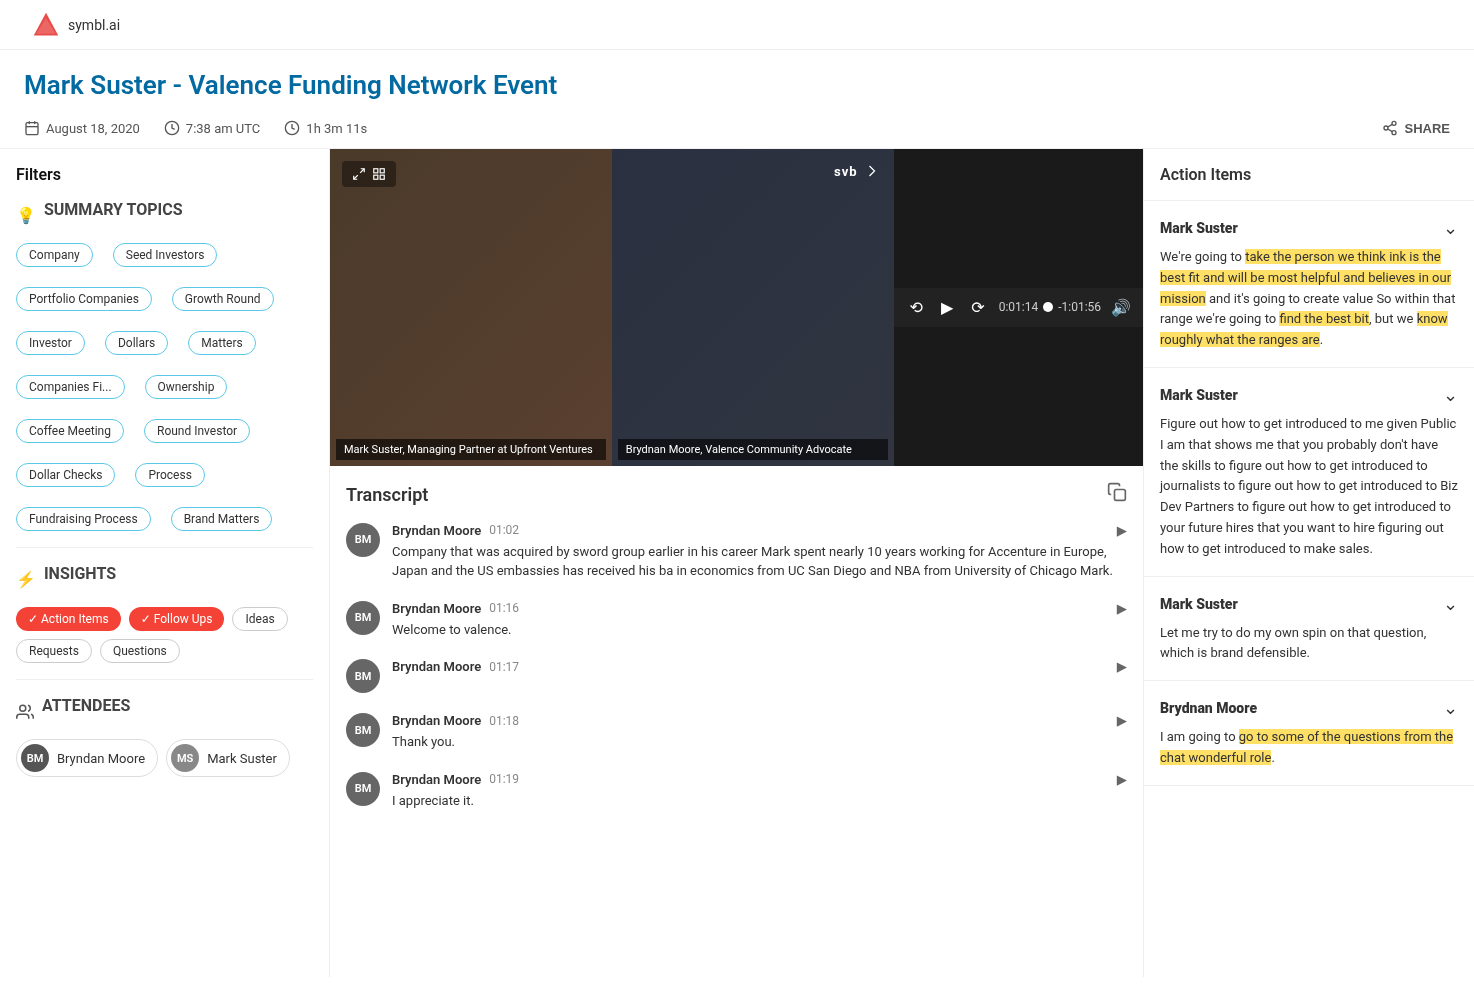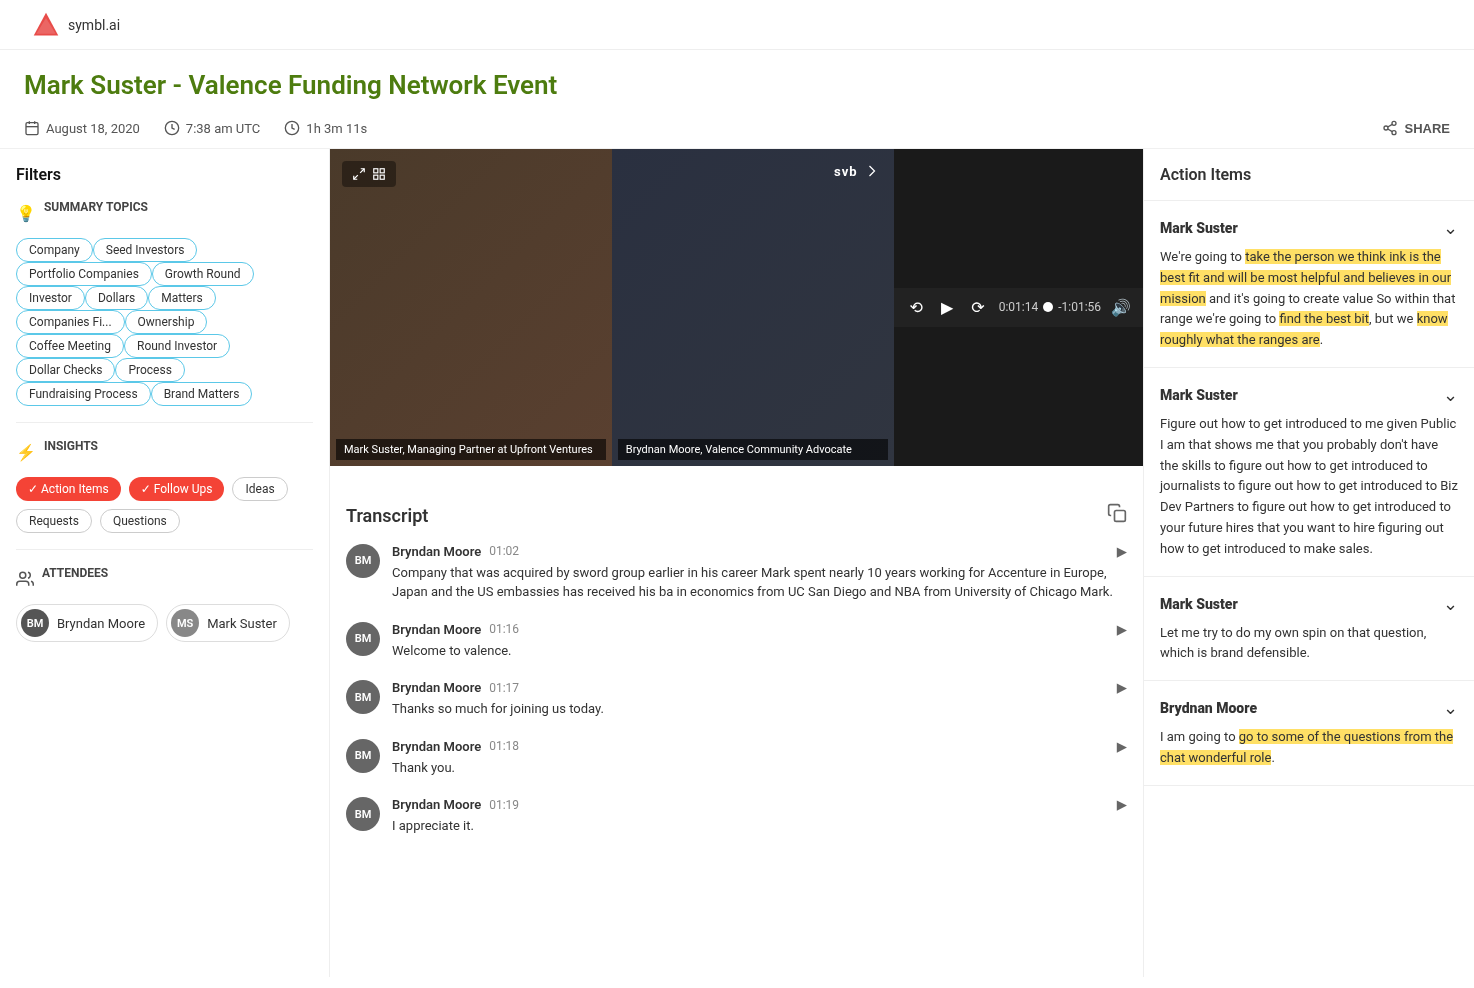--- a/index.html
+++ b/index.html
@@ -13,43 +13,43 @@
     .logo-icon { width: 28px; height: 28px; }
     .search-bar {
       margin-left: auto; display: flex; align-items: center;
       border: 1px solid #ddd; border-radius: 20px; padding: 6px 14px;
       width: 580px; gap: 8px; background: #fff;
     }
     .search-bar input { border: none; outline: none; flex: 1; font-size: 14px; color: #555; }
 
     
     .page-header { padding: 20px 24px 12px; border-bottom: 1px solid #f0f0f0; }
-    .page-title { font-size: 26px; font-weight: 600; color: #4d7c0f; margin-bottom: 10px; }
+    .page-title { font-size: 26px; font-weight: 600; color: #0369a1; margin-bottom: 10px; }
     .meta-row { display: flex; align-items: center; gap: 24px; color: #555; font-size: 13px; margin-top: 20px; }
     .meta-item { display: flex; align-items: center; gap: 6px; }
     .share-btn {
       margin-left: auto; display: flex; align-items: center; gap: 6px;
       font-size: 13px; font-weight: 600; color: #555; cursor: pointer;
       background: none; border: none;
     }
 
     
     .main-layout { display: flex; height: calc(988px - 160px); }
 
     
     .sidebar {
       width: 330px; min-width: 330px; border-right: 1px solid #eee;
       overflow-y: auto; padding: 16px;
     }
-    .sidebar-section-title { font-size: 12px; font-weight: 700; color: #444; margin-bottom: 12px; }
+    .sidebar-section-title { font-size: 16px; font-weight: 700; color: #444; margin-bottom: 12px; }
     .filters-heading { font-size: 16px; font-weight: 600; margin-bottom: 16px; color: #111; }
     .section-header { display: flex; align-items: center; gap: 8px; margin-bottom: 12px; }
     .section-icon { font-size: 16px; }
 
-    .tags-container { display: flex; flex-wrap: wrap; gap: 0; margin-bottom: 16px; }
+    .tags-container { display: flex; flex-wrap: wrap; gap: 20px; margin-bottom: 16px; }
     .tag {
       border: 1.5px solid #5bc8e8; color: #333; border-radius: 16px;
       padding: 4px 12px; font-size: 12px; cursor: pointer; background: #fff;
     }
 
     .insights-section { margin-top: 8px; }
     .insight-tags { display: flex; flex-wrap: wrap; gap: 8px; margin-bottom: 8px; }
     .insight-tag {
       border-radius: 16px; padding: 4px 12px; font-size: 12px; cursor: pointer;
       display: flex; align-items: center; gap: 4px;
@@ -114,21 +114,20 @@
       position: absolute; top: -3px; left: 1%; transform: translateX(-50%);
     }
     .time-display { color: #ccc; font-size: 12px; white-space: nowrap; }
     .vol-btn { color: #fff; background: none; border: none; cursor: pointer; font-size: 16px; }
 
     
     .transcript-section { padding: 16px; }
     .transcript-header {
       display: flex; align-items: center; justify-content: space-between;
       margin-bottom: 16px;
-      margin-top: 21px;
     }
     .transcript-title { font-size: 18px; font-weight: 600; }
     .copy-btn { background: none; border: none; cursor: pointer; color: #666; font-size: 18px; }
 
     .transcript-item { display: flex; gap: 12px; margin-bottom: 20px; align-items: flex-start; }
     .transcript-avatar {
       width: 34px; height: 34px; min-width: 34px; border-radius: 50%;
       background: #666; display: flex; align-items: center; justify-content: center;
       color: #fff; font-size: 11px; font-weight: 600;
     }
@@ -369,21 +368,20 @@
     </div>
   </div>
           <div class="transcript-item">
     <div class="transcript-avatar">BM</div>
     <div class="transcript-body">
       <div class="transcript-meta">
         <span class="transcript-speaker">Bryndan Moore</span>
         <span class="transcript-time">01:17</span>
         <button class="transcript-play">▶</button>
       </div>
-      <div class="transcript-text">Thanks so much for joining us today.</div>
     </div>
   </div>
           <div class="transcript-item">
     <div class="transcript-avatar">BM</div>
     <div class="transcript-body">
       <div class="transcript-meta">
         <span class="transcript-speaker">Bryndan Moore</span>
         <span class="transcript-time">01:18</span>
         <button class="transcript-play">▶</button>
       </div>

